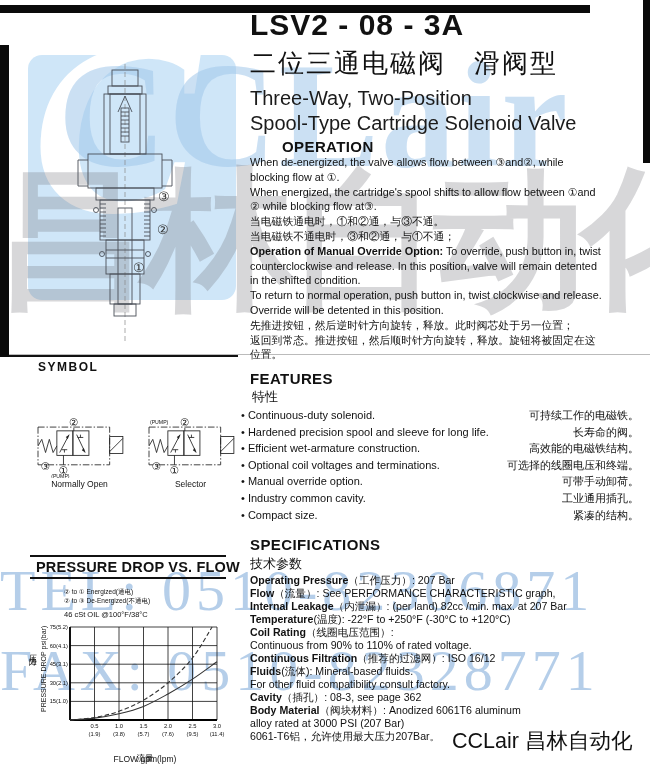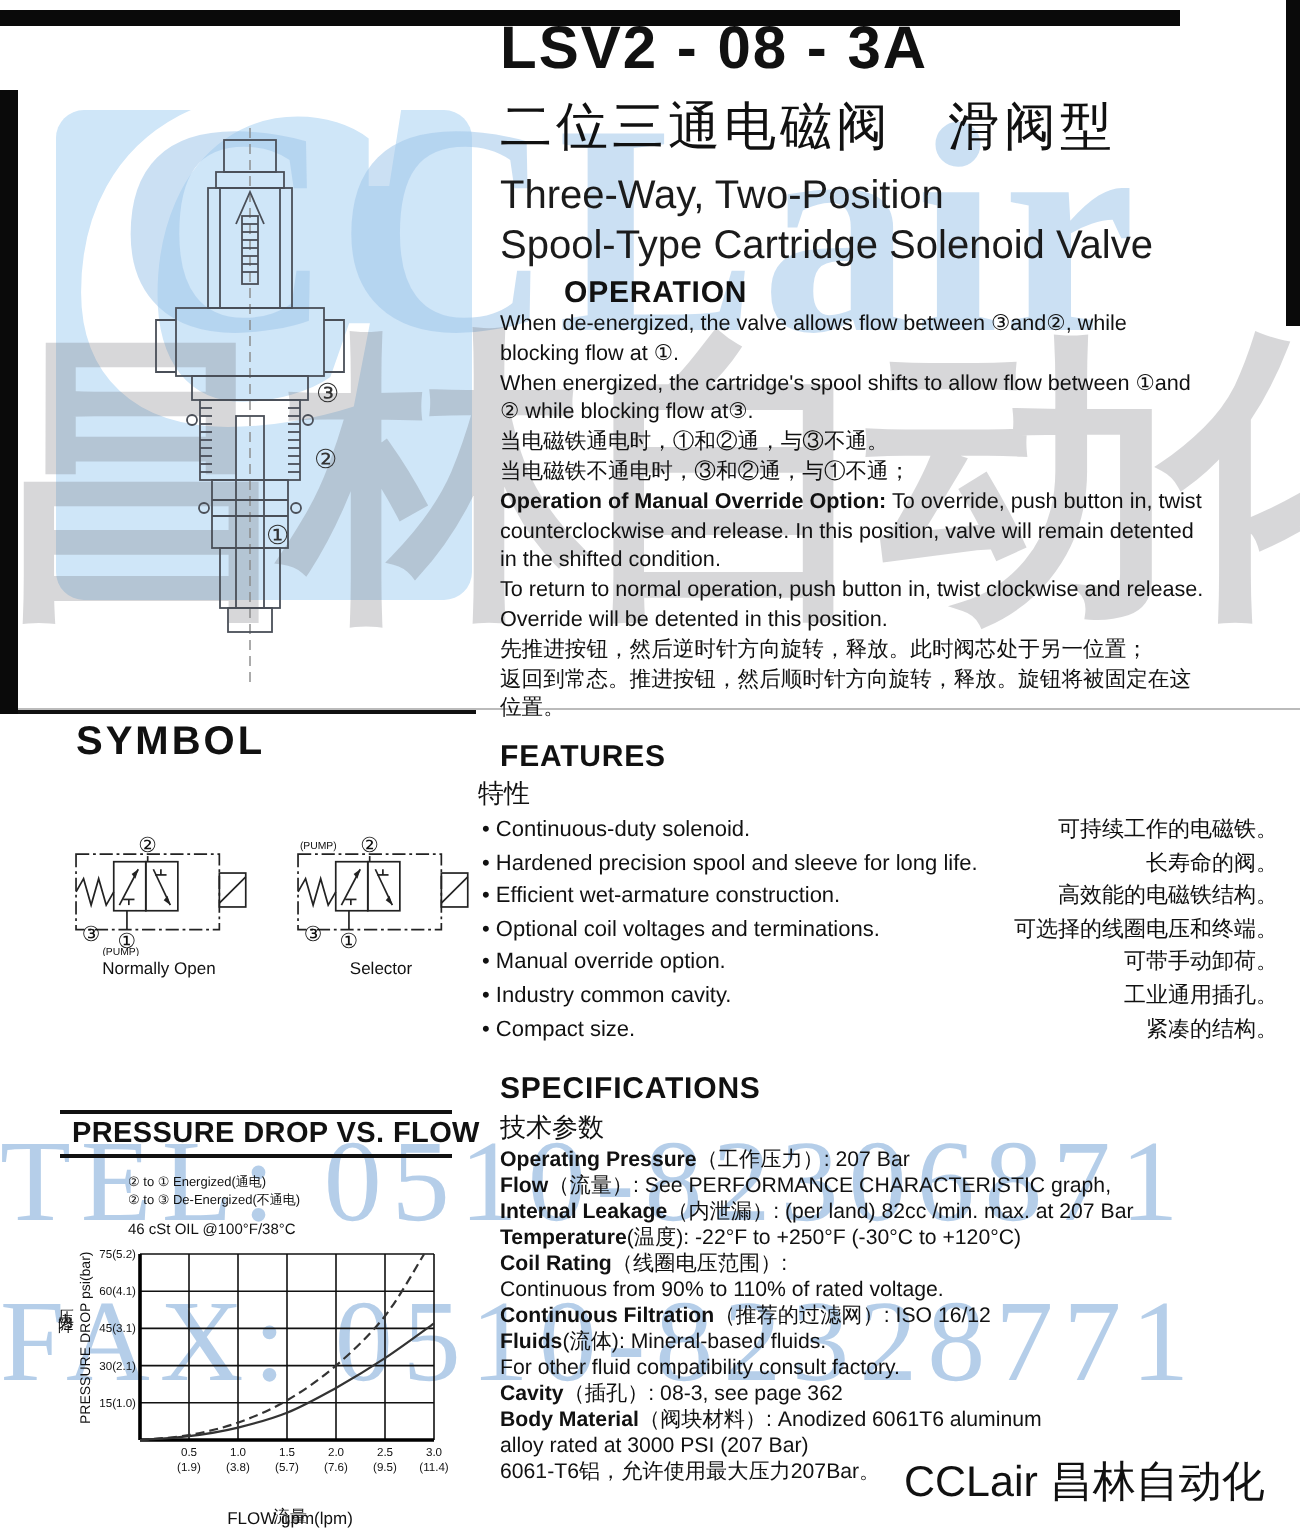--- a/index.html
+++ b/index.html
@@ -24,21 +24,21 @@
   #en-title{left:250px;top:86px;font-size:20px;line-height:25px;color:#1b1b1b;}
   .sec-h{font-size:15px;font-weight:bold;letter-spacing:0.4px;}
   .sec-h-cn{font-size:13px;}
   #operation-lines{left:250px;top:155px;width:398px;font-size:10.8px;line-height:14.8px;}
   #features-list{left:241px;top:407px;width:398px;font-size:11px;line-height:16.6px;}
   #features-list .frow{display:flex;justify-content:space-between;}
   #features-list .fcn{text-align:right;}
   #specs-list{left:250px;top:574px;width:400px;font-size:10.6px;line-height:13.0px;}
   #footer-brand{left:452px;top:726px;font-size:21.5px;white-space:nowrap;}
   
-  #symbol-h{left:38px;top:360px;font-size:20px;font-weight:600;letter-spacing:1.5px;}
+  #symbol-h{left:38px;top:360px;font-size:12px;font-weight:600;letter-spacing:1.5px;}
   #symbols{left:32px;top:412px;width:206px;display:flex;gap:16px;}
   .sym-block{width:95px;text-align:center;}
   .sym-label{font-size:8.5px;margin-top:1px;}
   #chart-line-top{left:30px;top:555px;width:196px;height:2px;background:#111;}
   #chart-title{left:36px;top:559px;font-size:14.5px;font-weight:bold;letter-spacing:0.2px;}
   #chart-line-bot{left:30px;top:577px;width:196px;height:2px;background:#111;}
   #chart-legend{left:64px;top:587px;font-size:6.5px;line-height:9px;}
   #chart-subtitle{left:64px;top:610px;font-size:7.5px;}
   #chart-ylabel{left:40px;top:712px;transform:rotate(-90deg);transform-origin:left top;font-size:7px;white-space:nowrap;}
   #chart-ylabel-cn{left:26px;top:648px;writing-mode:vertical-rl;font-size:8px;letter-spacing:2px;}
@@ -141,21 +141,21 @@
       <div>counterclockwise and release. In this position, valve will remain detented</div>
       <div>in the shifted condition.</div>
       <div>To return to normal operation, push button in, twist clockwise and release.</div>
       <div>Override will be detented in this position.</div>
       <div>先推进按钮，然后逆时针方向旋转，释放。此时阀芯处于另一位置；</div>
       <div>返回到常态。推进按钮，然后顺时针方向旋转，释放。旋钮将被固定在这</div>
       <div>位置。</div>
     </div>
 
   <div class="abs sec-h z5" style="left:250px;top:370px;">FEATURES</div>
-  <div class="abs sec-h-cn z5" style="left:239px;top:388px;">特性</div>
+  <div class="abs sec-h-cn z5" style="left:252px;top:388px;">特性</div>
   <div id="features-list" class="abs z5">
       <div class="frow">
         <span>• Continuous-duty solenoid.</span>
         <span class="fcn">可持续工作的电磁铁。</span>
       </div>
       <div class="frow">
         <span>• Hardened precision spool and sleeve for long life.</span>
         <span class="fcn">长寿命的阀。</span>
       </div>
       <div class="frow">

